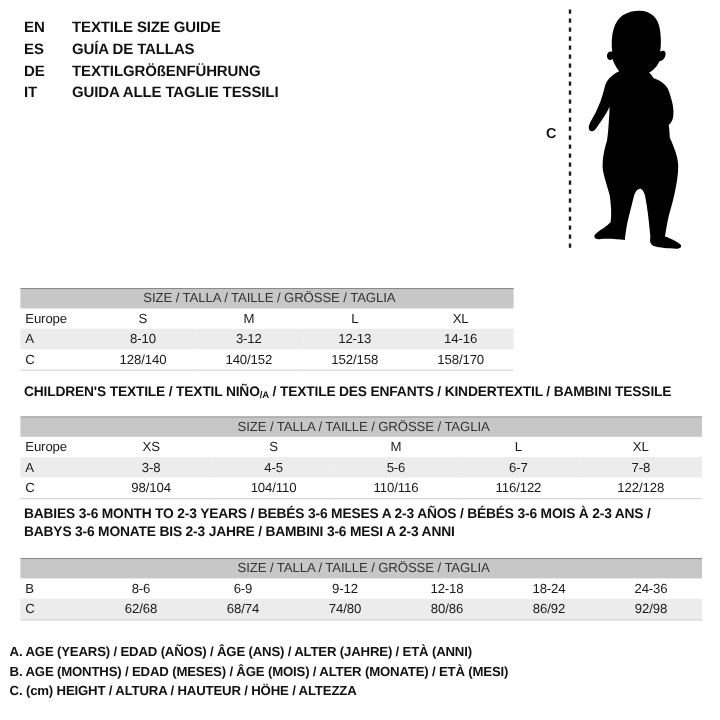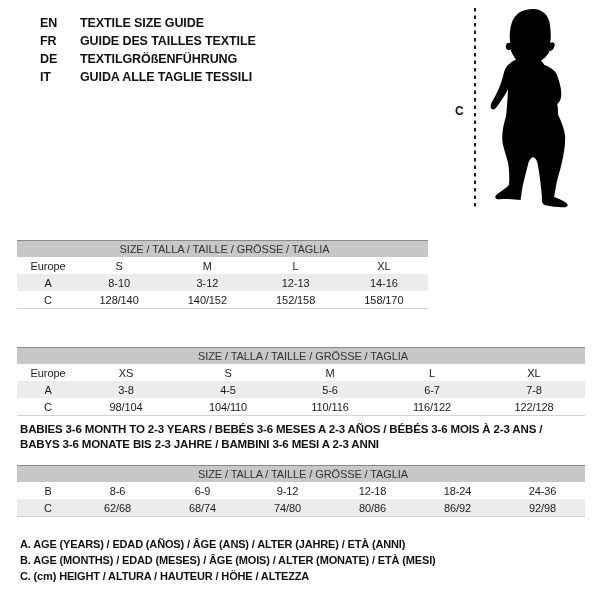--- a/index.html
+++ b/index.html
@@ -4,51 +4,51 @@
 <style>
   html,body { margin:0; padding:0; background:#fff; }
   .page {
     position:relative; width:600px; height:600px; background:#ffffff;
     font-family:"Liberation Sans", sans-serif; color:#111; overflow:hidden;
     -webkit-font-smoothing:antialiased;
   }
   
   .lang-list { position:absolute; top:14px; left:20px; font-weight:bold; font-size:12.5px; letter-spacing:-0.1px; }
   .lang-row { display:flex; line-height:18px; }
-  .lang-code { width:40px; flex:0 0 40px;margin-left:20px; }
+  .lang-code { width:40px; flex:0 0 40px; }
   
   .figure-svg { position:absolute; left:450px; top:5px; }
   .figure-label { position:absolute; left:455px; top:104px; font-weight:bold; font-size:12px; }
   
   .section-title { position:absolute; left:20px; font-weight:bold; font-size:11.5px; letter-spacing:-0.15px; line-height:15px; white-space:nowrap; }
   .section-title sub { font-size:8px; vertical-align:-2px; }
   
   table.size { position:absolute; left:17px; border-collapse:collapse; table-layout:fixed;
     font-size:11px; letter-spacing:-0.1px; border-bottom:1px solid #d5d5d5; }
   table.size th.bar { background:#c7c7c7; border-top:1px solid #8a8a8a;
     font-weight:normal; text-align:center; padding:0 0 0 4px; height:16px; color:#333; font-size:11px; }
   table.size td { height:17px; text-align:center; padding:0; color:#1a1a1a; }
-  table.size td.rowlabel { text-align:center; padding-left:4px; }
+  table.size td.rowlabel { text-align:left; padding-left:4px; }
   table.size tbody tr:nth-child(even) td { background:#ececec; }
   
-  .footnotes { position:absolute; left:20px; top:536px; font-weight:bold; font-size:11px; line-height:16px; letter-spacing:-0.15px; }
+  .footnotes { position:absolute; left:8px; top:536px; font-weight:bold; font-size:11px; line-height:16px; letter-spacing:-0.15px; }
 </style>
 </head>
 <body>
 
 <div class="page">
 
   <div class="lang-list">
     <div class="lang-row">
       <span class="lang-code">EN</span>
       <span class="lang-label">TEXTILE SIZE GUIDE</span>
     </div>
     <div class="lang-row">
-      <span class="lang-code">FR</span>
-      <span class="lang-label">GUIDE DES TAILLES TEXTILE</span>
+      <span class="lang-code">ES</span>
+      <span class="lang-label">GUÍA DE TALLAS</span>
     </div>
     <div class="lang-row">
       <span class="lang-code">DE</span>
       <span class="lang-label">TEXTILGRÖßENFÜHRUNG</span>
     </div>
     <div class="lang-row">
       <span class="lang-code">IT</span>
       <span class="lang-label">GUIDA ALLE TAGLIE TESSILI</span>
     </div>
   </div>
@@ -138,20 +138,23 @@
       <tr>
         <td class="rowlabel">C</td>
         <td>128/140</td>
         <td>140/152</td>
         <td>152/158</td>
         <td>158/170</td>
       </tr>
     </tbody>
   </table>
 
+  <div class="section-title" style="top:320px;">
+    <span>CHILDREN'S TEXTILE / TEXTIL NIÑO</span><sub>/A</sub><span> / TEXTILE DES ENFANTS / KINDERTEXTIL / BAMBINI TESSILE</span>
+  </div>
   <table class="size" style="top:347px; width:568px;">
     <colgroup>
         <col style="width:58px">
         <col>
         <col>
         <col>
         <col>
         <col>
       </colgroup>
     <thead>

